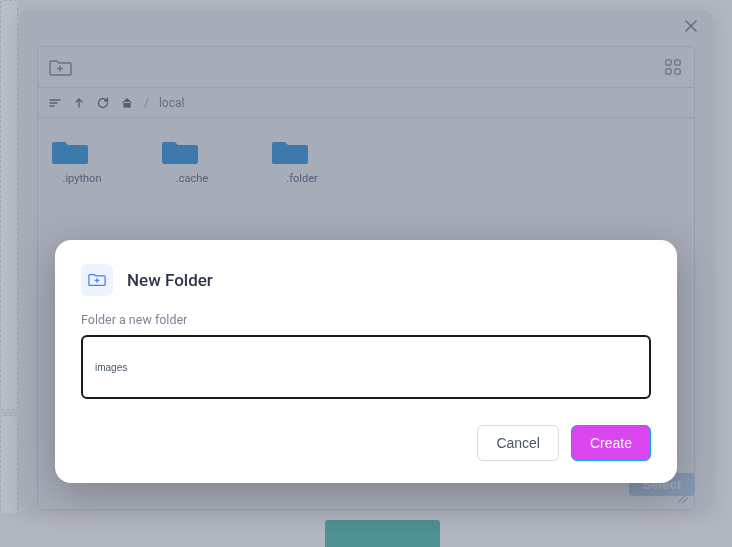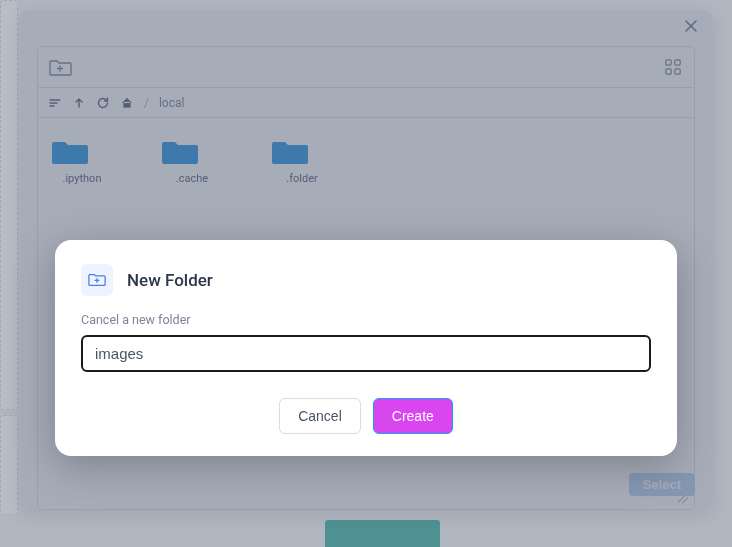--- a/index.html
+++ b/index.html
@@ -95,24 +95,24 @@
     background:#fff; border-radius:16px;
     box-shadow:0 10px 40px rgba(0,0,0,0.25);
     padding:24px 26px 22px 26px;
   }
   .nf-head { display:flex; align-items:center; gap:14px; margin-bottom:16px; }
   .nf-icon-wrap { width:32px; height:32px; border-radius:6px; background:#eef4ff; display:flex; align-items:center; justify-content:center; color:#4b7bec;}
   .nf-icon-wrap svg { width:18px; height:16px; }
   .nf-title { font-size:17px; font-weight:500; color:#2d3748; }
   .nf-sub { font-size:12.5px; color:#7d8597; margin-bottom:8px; }
   .nf-input {
-    width:100%; height:37px; border:2px solid #1a1a1a; border-radius:6px;
-    padding:16px 12px; font-size:15px; color:#4a5568; outline:none;
-  }
-  .nf-actions { display:flex; justify-content:center; gap:12px; margin-top:26px;}
+    width:100%; height:64px; border:2px solid #1a1a1a; border-radius:6px;
+    padding:16px 12px; font-size:10px; color:#4a5568; outline:none;
+  }
+  .nf-actions { display:flex; justify-content:flex-end; gap:12px; margin-top:26px;}
   .btn { border-radius:6px; font-size:14px; padding:9px 18px; cursor:pointer; font-weight:500;}
   .btn-cancel { background:#fff; border:1px solid #d7dbe3; color:#4a5568; }
   .btn-create { background:#d946ef; border:1px solid #0ea5e9; color:#fff; }
 
   svg { display:block; }
 </style>
 </head>
 <body>
 
 <div class="bg-hint a"></div>
@@ -208,21 +208,21 @@
     <div class="nf-modal">
       <div class="nf-head">
         <div class="nf-icon-wrap">
           <svg viewBox="0 0 20 16">
             <path d="M2 2 h5 l1.5 1.5 H18 a1 1 0 0 1 1 1 V13 a1 1 0 0 1 -1 1 H2 a1 1 0 0 1 -1 -1 V3 a1 1 0 0 1 1 -1 z" fill="none" stroke="currentColor" stroke-width="1.4"></path>
             <path d="M10 6.5 v4 M8 8.5 h4" stroke="currentColor" stroke-width="1.4" stroke-linecap="round"></path>
           </svg>
         </div>
         <div class="nf-title">New Folder</div>
       </div>
-      <div class="nf-sub">Cancel a new folder</div>
+      <div class="nf-sub">Folder a new folder</div>
       <input class="nf-input" type="text" value="images" style="">
       <div class="nf-actions">
         <button class="btn btn-cancel">Cancel</button>
         <button class="btn btn-create">Create</button>
       </div>
     </div>
 
   </div>
 </div>
 

